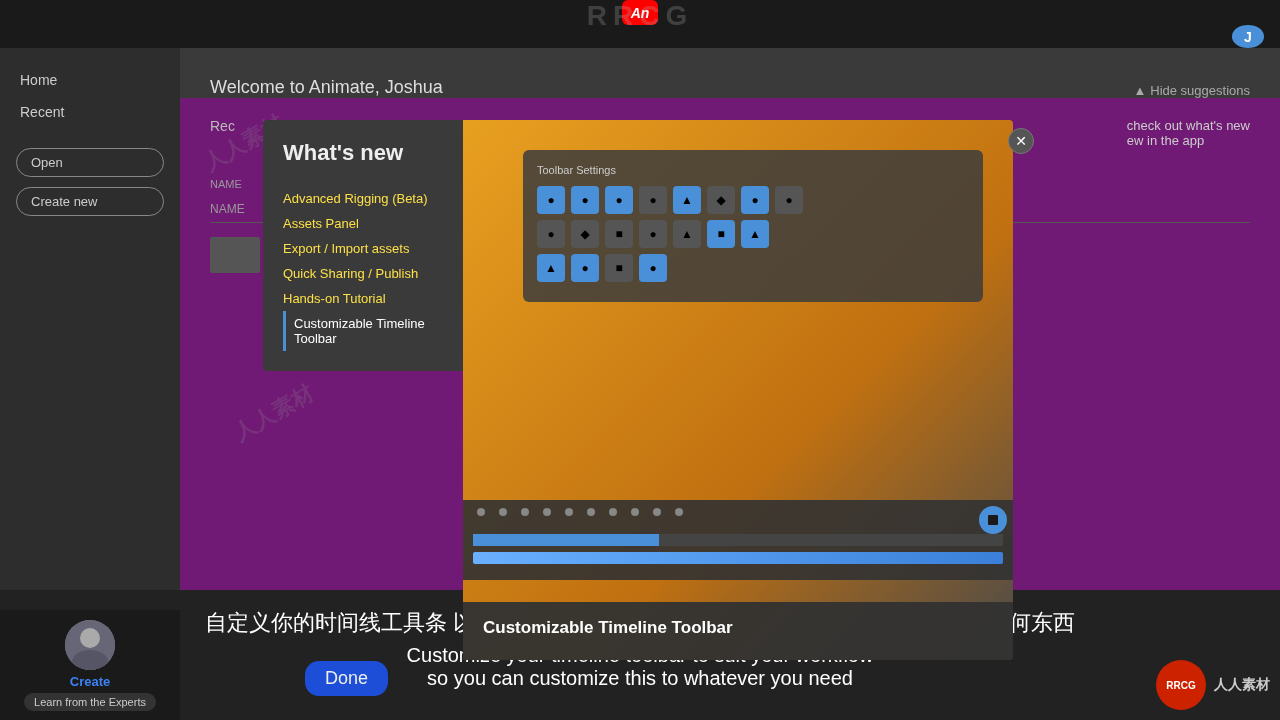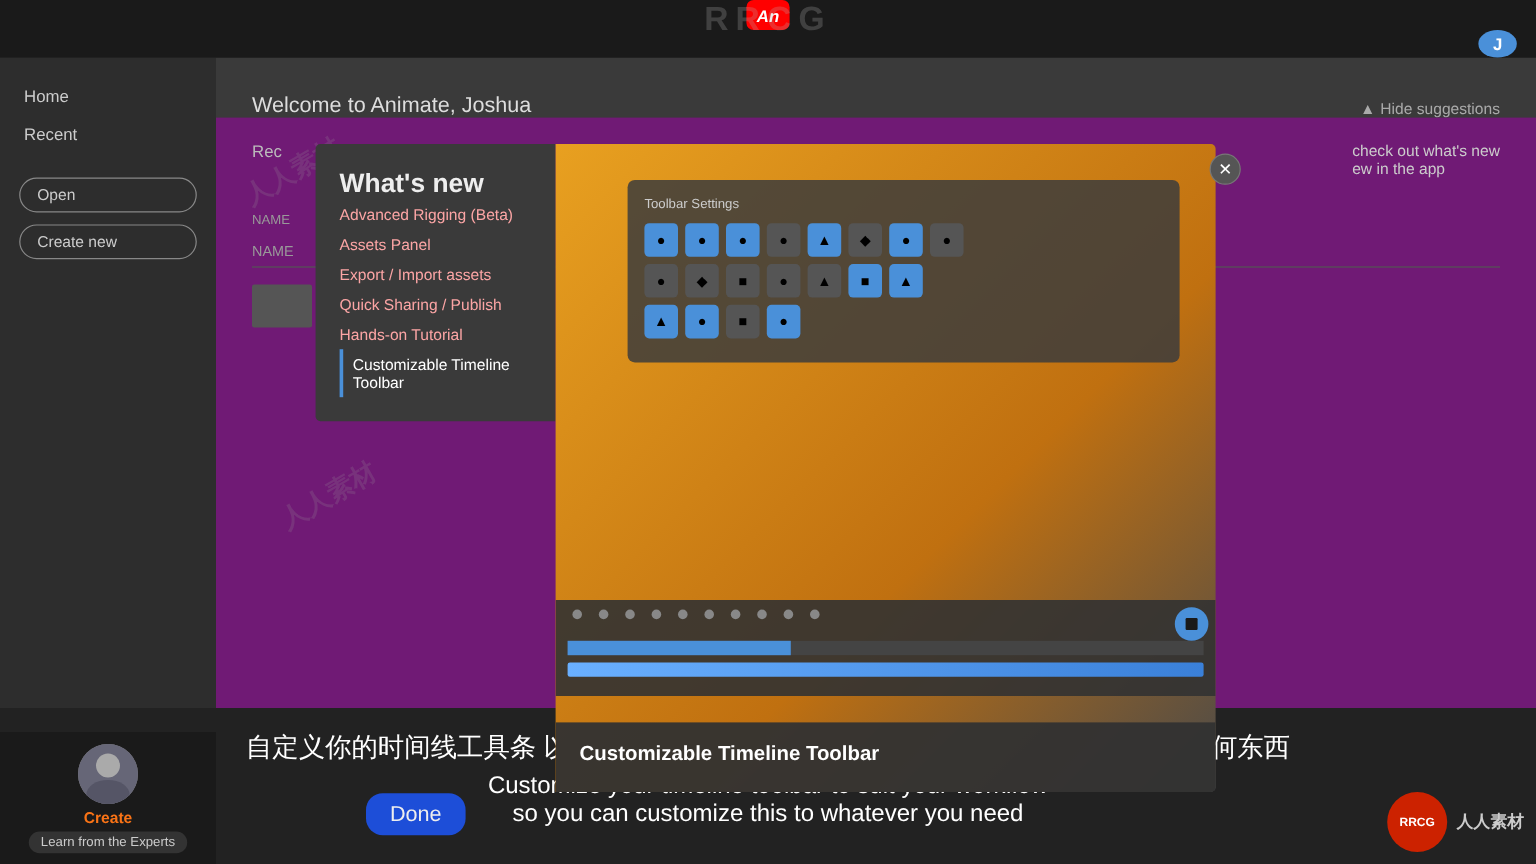--- a/index.html
+++ b/index.html
@@ -206,23 +206,24 @@
       width: 200px;
       background: #3a3a3a;
       padding: 20px;
       z-index: 22;
       border-radius: 4px 0 0 4px;
     }
     .whats-new-title {
       color: #eee;
       font-size: 22px;
       font-weight: bold;
+      margin-bottom: 20px;
     }
     .whats-new-item {
-      color: #fca5a5;
+      color: #fde047;
       font-size: 13px;
       padding: 5px 0;
       cursor: pointer;
     }
     .whats-new-item.active {
       color: #fff;
       font-weight: 500;
       border-left: 3px solid #4a90d9;
       padding-left: 8px;
     }
@@ -402,21 +403,21 @@
       padding: 8px;
     }
     .create-avatar {
       width: 50px; height: 50px;
       border-radius: 50%;
       background: #888;
       overflow: hidden;
       position: relative;
     }
     .create-label {
-      color: #f97316;
+      color: #3b82f6;
       font-size: 13px;
       margin-top: 4px;
       font-weight: bold;
     }
     .learn-btn {
       background: #333;
       color: #ccc;
       border: none;
       font-size: 11px;
       padding: 3px 10px;

